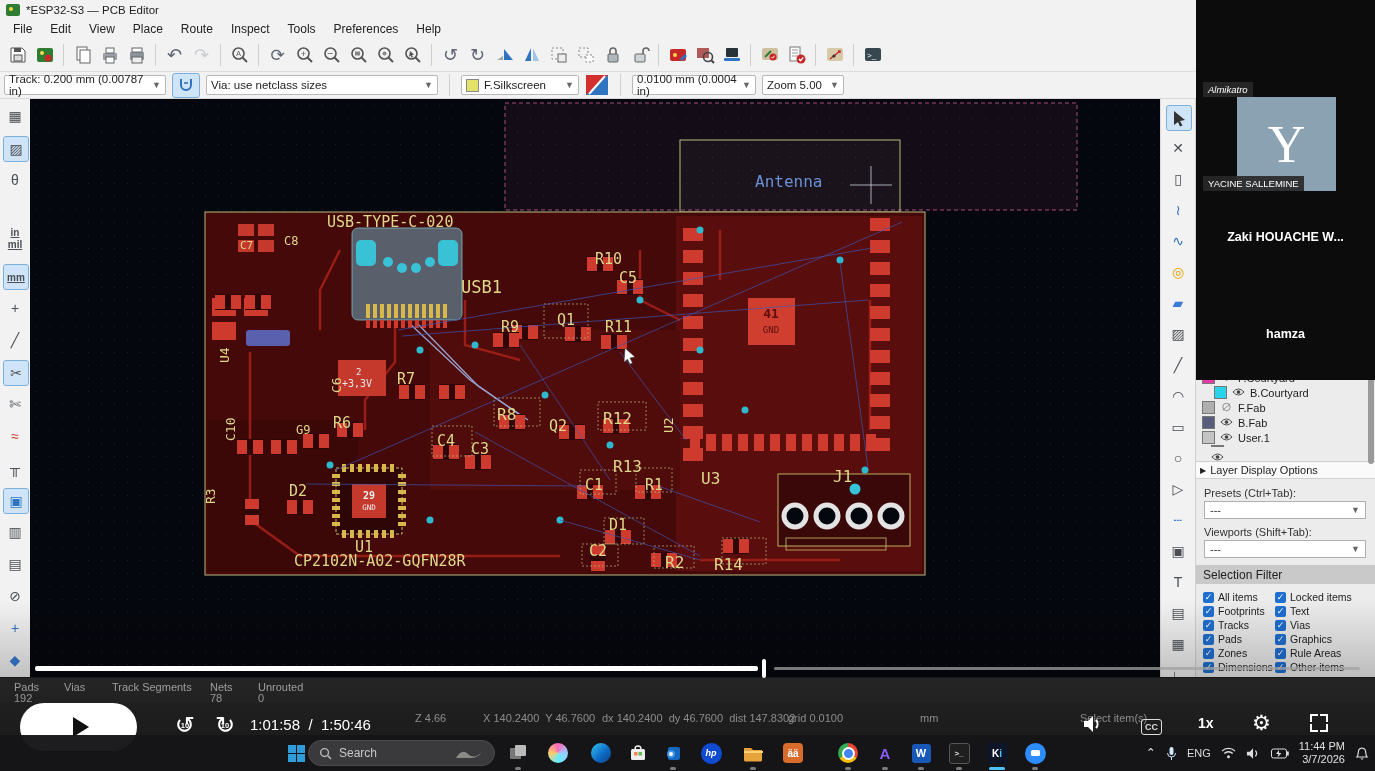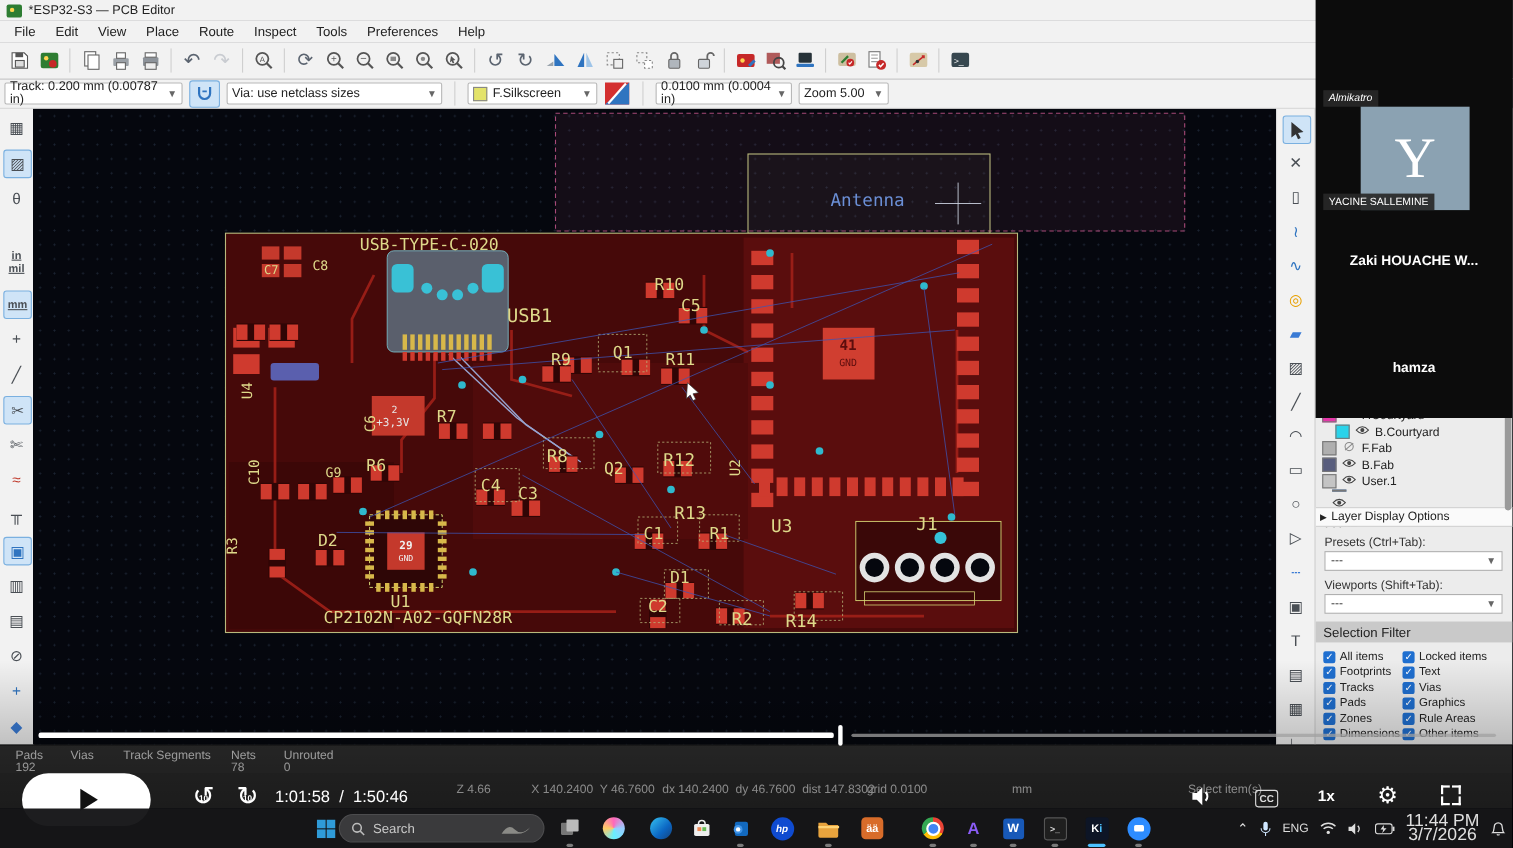--- a/index.html
+++ b/index.html
@@ -72,21 +72,21 @@
   #fsicon i:nth-child(1){left:0;top:0;border-right:none;border-bottom:none;}
   #fsicon i:nth-child(2){right:0;top:0;border-left:none;border-bottom:none;}
   #fsicon i:nth-child(3){left:0;bottom:0;border-right:none;border-top:none;}
   #fsicon i:nth-child(4){right:0;bottom:0;border-left:none;border-top:none;}
   
   #taskbar{left:0;top:735px;width:1375px;height:36px;background:rgba(22,22,24,.97);display:block;}
   .tkicon{position:absolute;top:5px;width:26px;height:26px;border-radius:4px;display:flex;align-items:center;justify-content:center;font-size:13px;font-weight:bold;color:#fff;}
   .runline{position:absolute;top:32px;height:3px;border-radius:2px;background:#7a7a7a;}
   #searchpill{position:absolute;left:308px;top:5px;width:187px;height:26px;background:#3a3a3c;border:1px solid #4c4c4e;border-radius:13px;display:flex;align-items:center;gap:7px;padding:0 10px;box-sizing:border-box;color:#c9c9c9;font-size:12px;}
   #tray{position:absolute;right:6px;top:2px;height:32px;display:flex;align-items:center;gap:10px;color:#ddd;font-size:11px;}
-  #clockblk{text-align:center;font-size:16px;line-height:13px;color:#e0e0e0;}
+  #clockblk{text-align:right;font-size:11px;line-height:13px;color:#e0e0e0;}
 </style>
 </head>
 <body>
 
 <div id="stage">
 
   <div class="abs" id="titlebar">
     <span id="appicon"></span>
     <span class="t">*ESP32-S3 — PCB Editor</span>
   </div>
@@ -296,21 +296,21 @@
     <div class="combo" style="width:162px">
       <span>Track: 0.200 mm (0.00787 in)</span>
         <span class="chev">▼</span>
     </div>
     <div class="tb2btn">
       <svg width="18" height="18" viewBox="0 0 18 18">
           <path d="M4 3 v6 a5 5 0 0 0 10 0 V3" stroke="#2f74c0" stroke-width="2" fill="none"></path>
           <line x1="7" y1="7" x2="11" y2="7" stroke="#2f74c0" stroke-width="1.6"></line>
         </svg>
     </div>
-    <div class="combo" style="width:196px">
+    <div class="combo" style="width:232px">
       <span>Via: use netclass sizes</span>
         <span class="chev">▼</span>
     </div>
     <div class="tbsep"></div>
     <div class="combo" style="width:118px">
       <span class="sw"></span>
       <span>F.Silkscreen</span>
         <span class="chev">▼</span>
     </div>
     <div style="width:24px;height:22px;position:relative">

